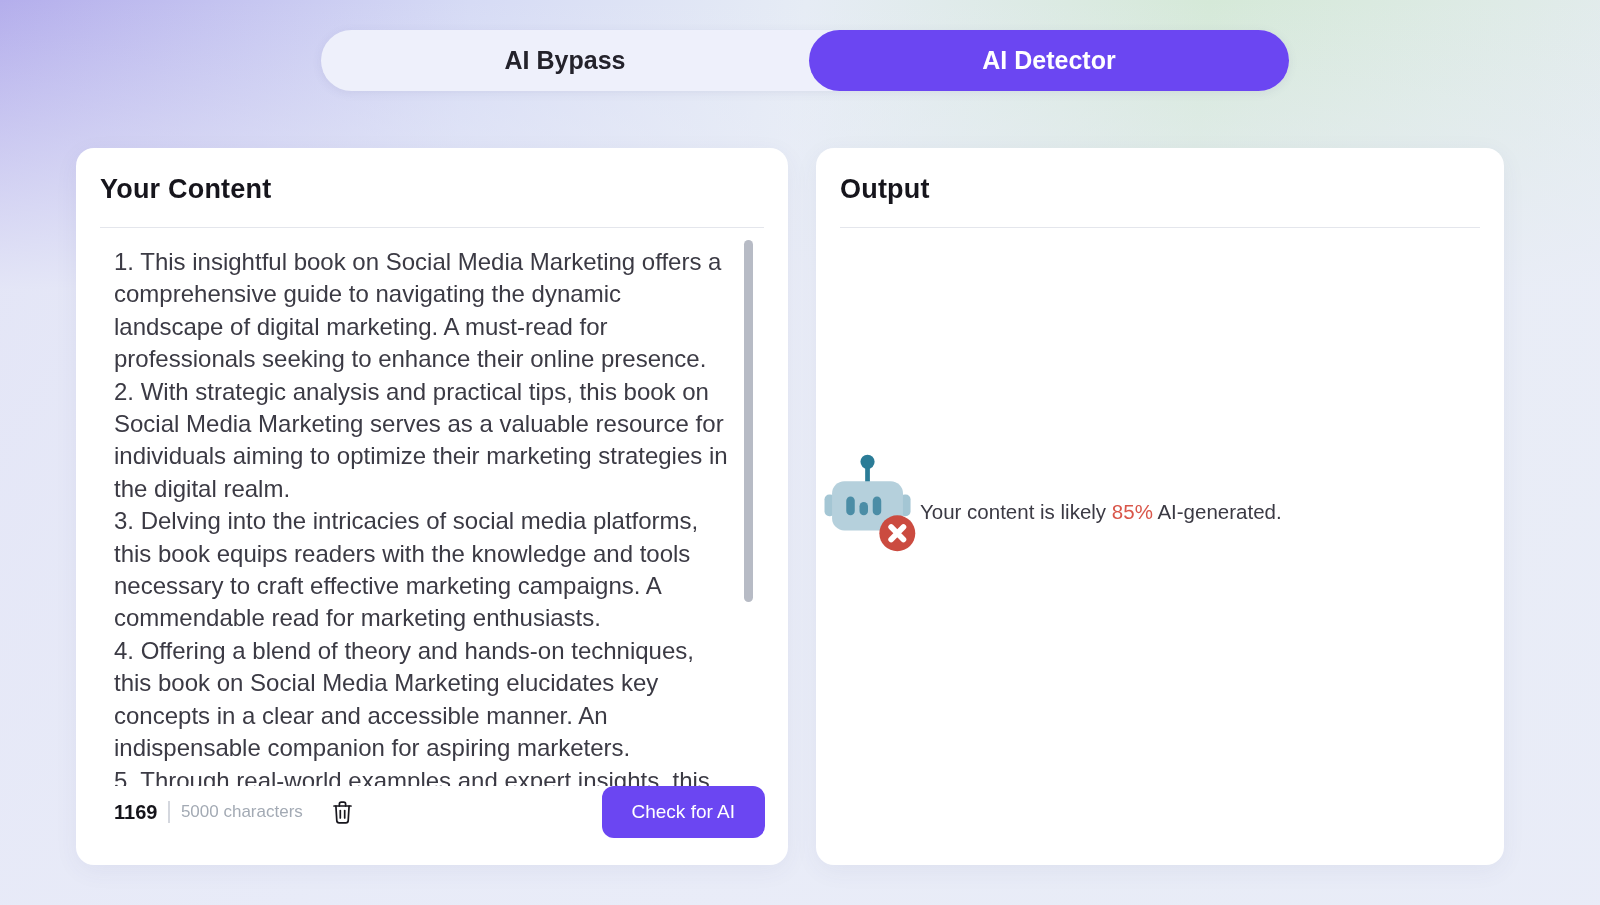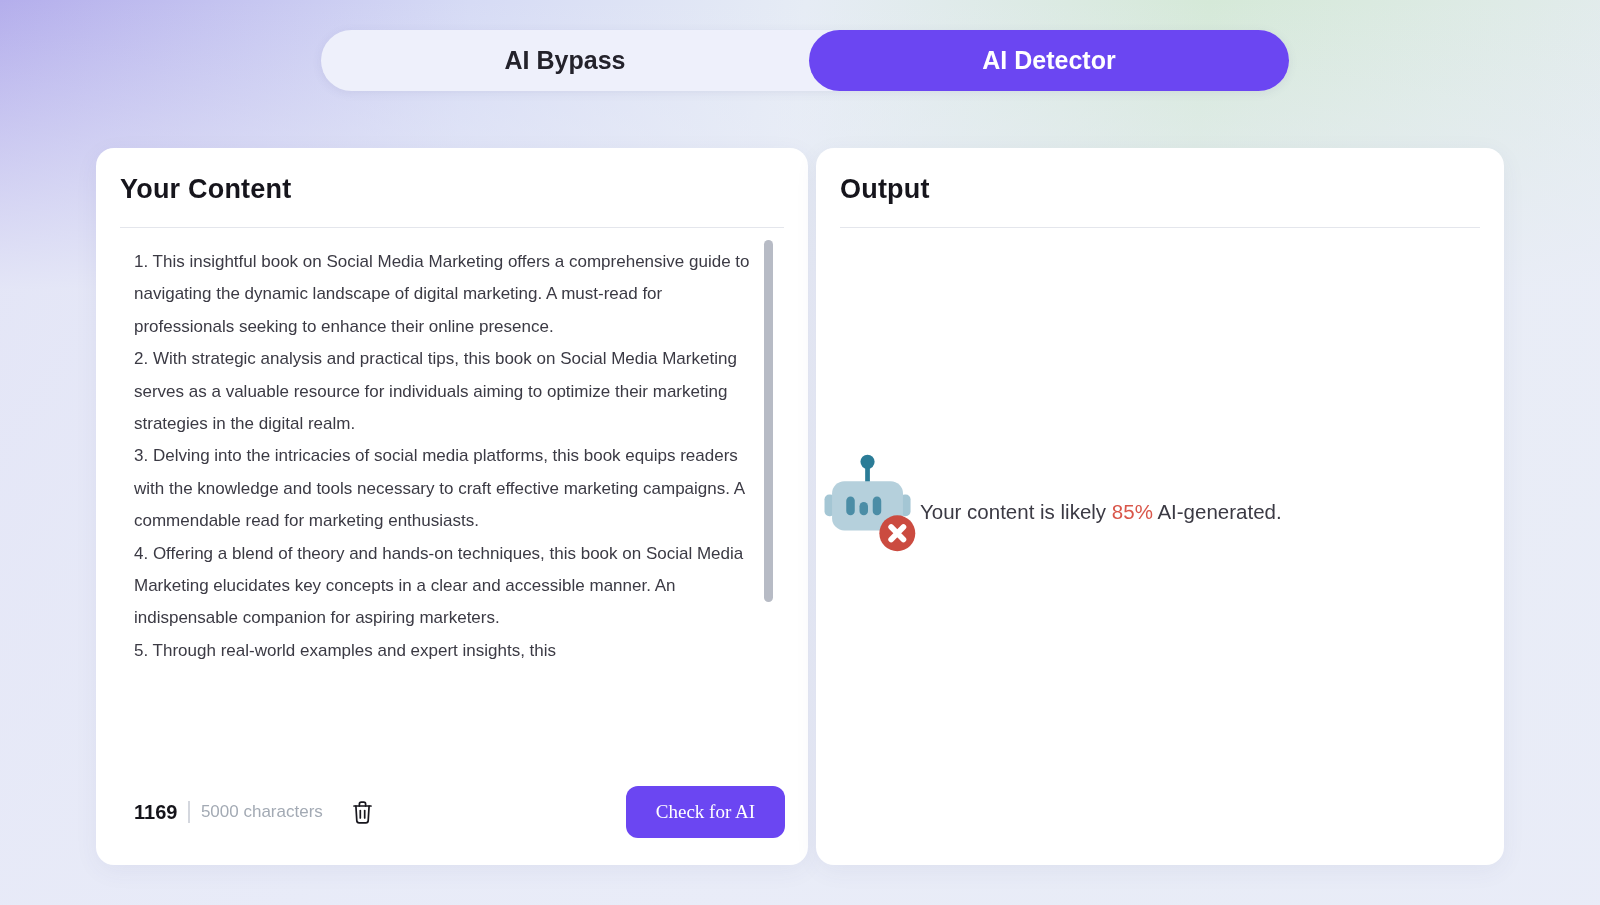--- a/index.html
+++ b/index.html
@@ -51,21 +51,21 @@
 
   
   .card {
     position: absolute;
     top: 148px;
     height: 717px;
     background: #ffffff;
     border-radius: 18px;
     box-shadow: 0 6px 24px rgba(70,70,120,0.06);
   }
-  .card.left  { left: 96px;  width: 712px; }
+  .card.left  { left: 76px;  width: 712px; }
   .card.right { left: 816px; width: 688px; }
 
   .card-title {
     position: absolute;
     left: 24px; top: 26px;
     font-size: 27px;
     font-weight: 700;
     color: #16151c;
     letter-spacing: 0.2px;
   }
@@ -76,21 +76,21 @@
     background: #e4e6ec;
   }
 
   
   .content-text {
     position: absolute;
     left: 38px; top: 98px;
     width: 616px; height: 540px;
     overflow: hidden;
     white-space: pre-wrap;
-    font-size: 17px;
+    font-size: 24px;
     line-height: 32.4px;
     color: #3b3a44;
     outline: none;
   }
   .content-scrollbar-thumb {
     position: absolute;
     left: 668px; top: 92px;
     width: 9px; height: 362px;
     border-radius: 5px;
     background: #b7bbc5;
@@ -125,21 +125,21 @@
     display: flex;
     align-items: center;
     padding: 2px;
   }
   .check-button {
     margin-left: auto;
     height: 52px;
     padding: 0 30px;
     background: #6B46F2;
     color: #ffffff;
-    font-family: Liberation Serif, serif;
+    font-family: Liberation Sans, sans-serif;
     font-size: 19px;
     font-weight: 500;
     border: none;
     border-radius: 12px;
     cursor: pointer;
   }
 
   
   .output-center {
     position: absolute;

